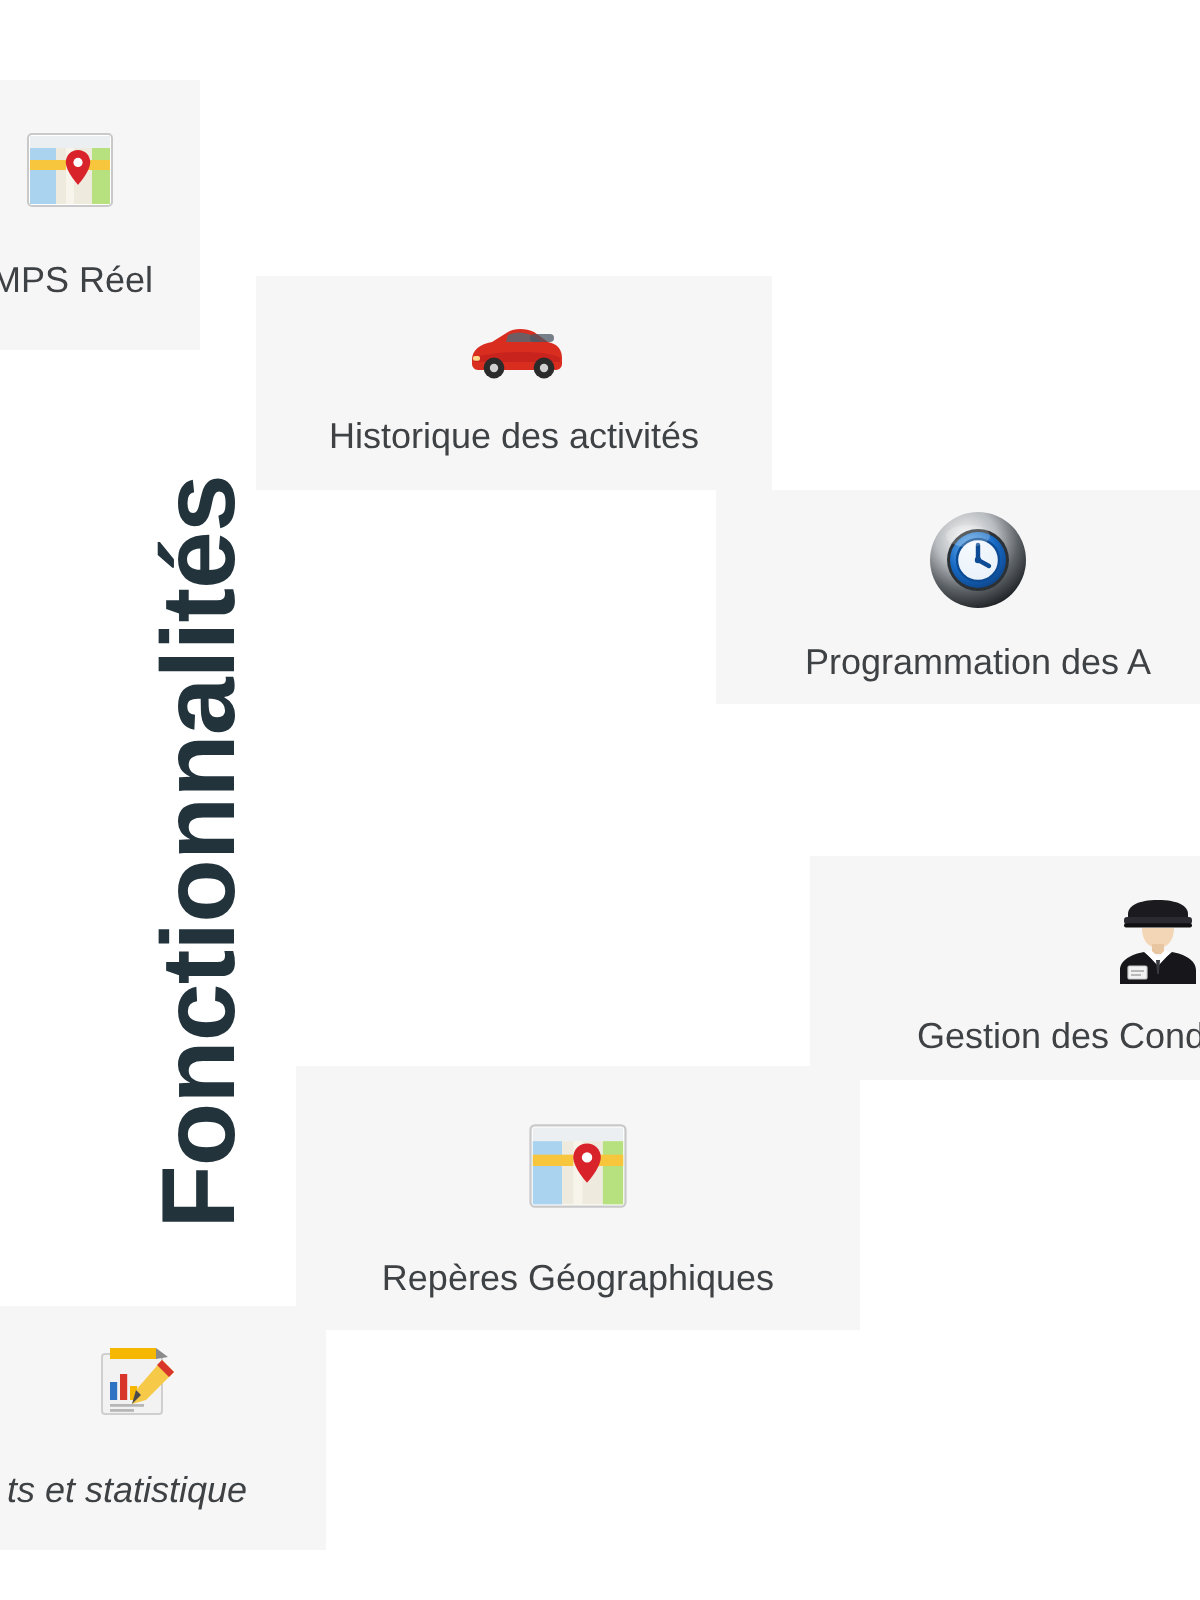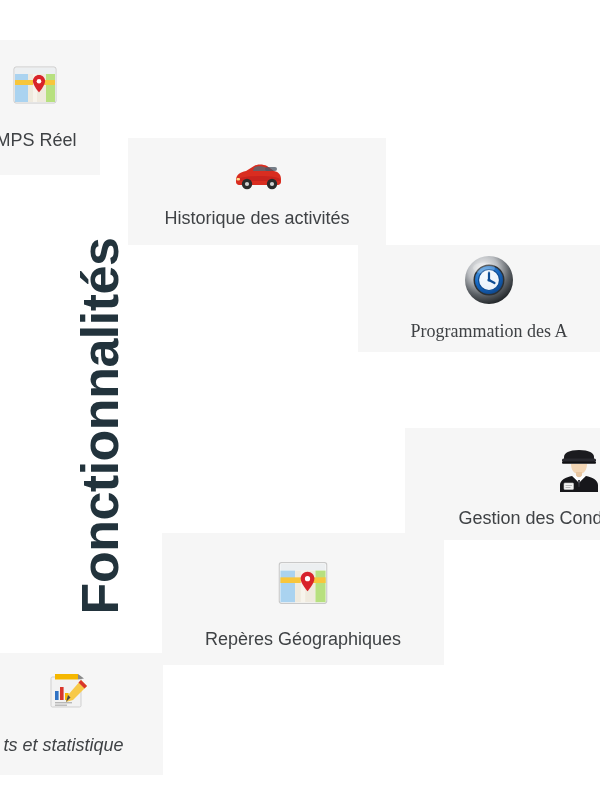--- a/index.html
+++ b/index.html
@@ -72,29 +72,29 @@
   #card-realtime .card-label { margin-top: 22px; margin-left: 18px; }
 
   
   #card-history { left: 128px; top: 138px; width: 258px; height: 107px; }
   #card-history .card-icon { margin-top: 16px; }
   #card-history .card-label { margin-top: 14px; }
 
   
   #card-alerts { left: 358px; top: 245px; width: 262px; height: 107px; }
   #card-alerts .card-icon { margin-top: 10px; margin-right: 0px; }
-  #card-alerts .card-label { margin-top: 16px; font-family: Liberation Serif, serif; }
+  #card-alerts .card-label { margin-top: 16px; }
 
   
   #card-drivers { left: 405px; top: 428px; width: 235px; height: 112px; }
   #card-drivers .card-icon { margin-top: 16px; margin-left: 112px; }
   #card-drivers .card-label { margin-top: 16px; margin-left: 16px; }
 
   
-  #card-geo { left: 162px; top: 533px; width: 282px; height: 132px; }
+  #card-geo { left: 148px; top: 533px; width: 282px; height: 132px; }
   #card-geo .card-icon { margin-top: 24px; }
   #card-geo .card-label { margin-top: 20px; }
 
   
   #card-reports { left: -58px; top: 653px; width: 221px; height: 122px; }
   #card-reports .card-icon { margin-top: 14px; margin-left: 32px; }
   #card-reports .card-label { margin-top: 20px; margin-left: 22px; font-style: italic; }
 
   
   .ico { display: block; }

